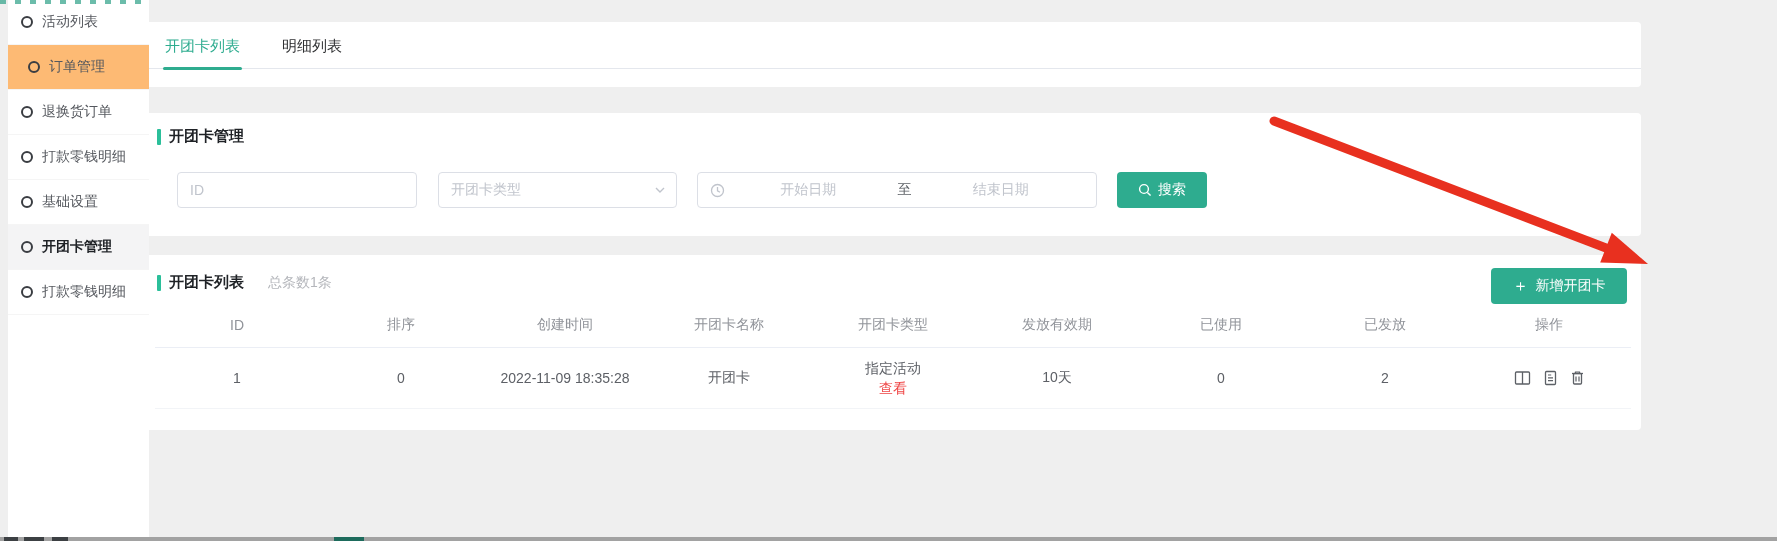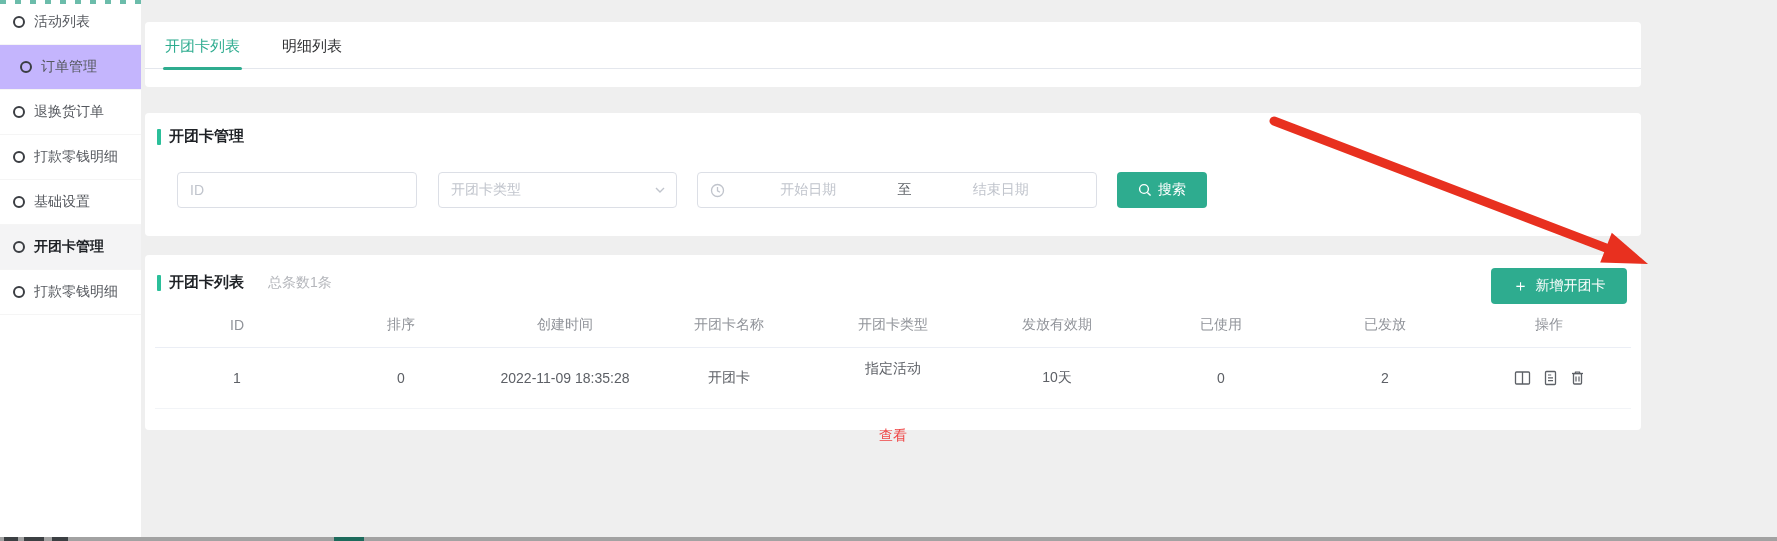--- a/index.html
+++ b/index.html
@@ -1,26 +1,26 @@
 <!DOCTYPE html>
 <html><head>
 <meta charset="utf-8">
 <style>
   * { margin:0; padding:0; box-sizing:border-box; }
   html,body { width:1777px; height:541px; overflow:hidden; }
   body { font-family:"Liberation Sans","DejaVu Sans",sans-serif; background:#efefef; position:relative; color:#303133; }
 
   
-  .sidebar { position:absolute; left:0; top:0; width:141px; height:537px; background:#ffffff; z-index:2; }
+  .sidebar { position:absolute; left:8px; top:0; width:141px; height:537px; background:#ffffff; z-index:2; }
   .top-sliver { position:absolute; left:0; top:0; width:141px; height:4px;
     background:repeating-linear-gradient(90deg,#3aa68e 0 6px,rgba(255,255,255,0) 6px 15px); opacity:.75; z-index:3; }
   .side-item { height:45px; display:flex; align-items:center; padding-left:13px; cursor:pointer;
     border-bottom:1px solid #f5f5f5; font-size:14px; color:#55585e; background:#fff; }
   .side-item .radio { width:12px; height:12px; border:2px solid #3a3d42; border-radius:50%; margin-right:9px; flex:0 0 auto; }
-  .side-item.hovered { background:#c4b5fd;padding-left:20px; }
+  .side-item.hovered { background:#fdba74;padding-left:20px; }
   .side-item.active { background:#f4f4f5; font-weight:bold; color:#1f2226; }
 
   
   .card { position:absolute; left:145px; width:1496px; background:#fff; border-radius:4px; }
   .tabs-card { top:22px; height:65px; }
   .tabs-row { display:flex; align-items:flex-end; height:47px; padding-left:20px; border-bottom:1px solid #e4e7ed; }
   .tab { font-size:15px; color:#303133; padding:0 0 12px 0; margin-right:42px; cursor:pointer; position:relative; }
   .tab.active { color:#2eac8f; }
   .tab.active::after { content:""; position:absolute; left:-2px; right:-2px; bottom:-2px; height:3px; background:#2eac8f; border-radius:2px; }
 
@@ -47,21 +47,21 @@
   .list-card { top:255px; height:175px; }
   .add-btn { position:absolute; right:14px; top:13px; height:36px; width:136px; gap:7px; font-size:14px; }
   .add-plus { font-size:16px; line-height:1; }
 
   .tbl { margin:0 10px; }
   .thead { display:flex; align-items:center; height:46px; margin-top:10px; border-bottom:1px solid #ebeef5; }
   .thead .cell { color:#909399; font-size:14px; }
   .trow { display:flex; align-items:center; height:61px; border-bottom:1px solid #f2f4f7; }
   .trow .cell { color:#5d6066; font-size:14px; }
   .cell { flex:1; text-align:center; }
-  .type-cell div { line-height:20px;margin-top:47px; }
+  .type-cell div { line-height:20px; }
   .link { color:#ef4444; cursor:pointer; }
   .op-icons { display:flex; justify-content:center; gap:12px; }
   .op-icons .op { cursor:pointer; display:inline-flex; }
 
   
   .arrow-overlay { position:absolute; left:0; top:0; width:1777px; height:541px; pointer-events:none; z-index:9; }
 
   
   .bottom-strip { position:absolute; left:0; bottom:0; width:1777px; height:4px; background:#a2a2a2; z-index:4; }
   .frag { position:absolute; bottom:0; height:4px; background:#3c4043; }

